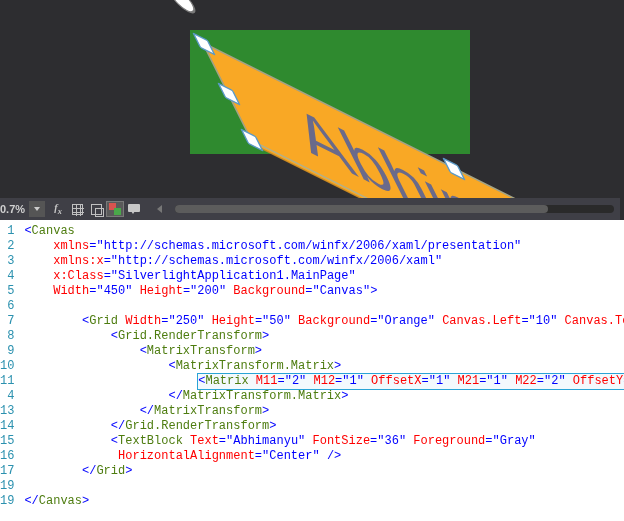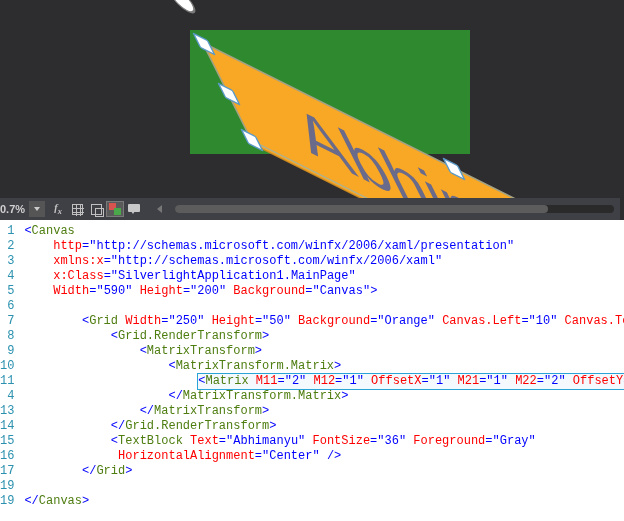--- a/index.html
+++ b/index.html
@@ -278,24 +278,24 @@
     <div>13</div>
     <div>14</div>
     <div>15</div>
     <div>16</div>
     <div>17</div>
     <div>19</div>
     <div>19</div>
   </div>
   <div class="code-lines">
     <div class="line"><span class="p">&lt;</span><span class="el">Canvas</span></div>
-    <div class="line">    <span class="at">http</span><span class="p">="</span><span class="st">http://schemas.microsoft.com/winfx/2006/xaml/presentation</span><span class="p">"</span></div>
+    <div class="line">    <span class="at">xmlns</span><span class="p">="</span><span class="st">http://schemas.microsoft.com/winfx/2006/xaml/presentation</span><span class="p">"</span></div>
     <div class="line">    <span class="at">xmlns:x</span><span class="p">="</span><span class="st">http://schemas.microsoft.com/winfx/2006/xaml</span><span class="p">"</span></div>
     <div class="line">    <span class="at">x:Class</span><span class="p">="</span><span class="st">SilverlightApplication1.MainPage</span><span class="p">"</span></div>
-    <div class="line">    <span class="at">Width</span><span class="p">="</span><span class="st">590</span><span class="p">"</span> <span class="at">Height</span><span class="p">="</span><span class="st">200</span><span class="p">"</span> <span class="at">Background</span><span class="p">="</span><span class="st">Canvas</span><span class="p">"&gt;</span></div>
+    <div class="line">    <span class="at">Width</span><span class="p">="</span><span class="st">450</span><span class="p">"</span> <span class="at">Height</span><span class="p">="</span><span class="st">200</span><span class="p">"</span> <span class="at">Background</span><span class="p">="</span><span class="st">Canvas</span><span class="p">"&gt;</span></div>
     <div class="line"> </div>
     <div class="line">        <span class="p">&lt;</span><span class="el">Grid</span> <span class="at">Width</span><span class="p">="</span><span class="st">250</span><span class="p">"</span> <span class="at">Height</span><span class="p">="</span><span class="st">50</span><span class="p">"</span> <span class="at">Background</span><span class="p">="</span><span class="st">Orange</span><span class="p">"</span> <span class="at">Canvas.Left</span><span class="p">="</span><span class="st">10</span><span class="p">"</span> <span class="at">Canvas.Top</span></div>
     <div class="line">            <span class="p">&lt;</span><span class="el">Grid.RenderTransform</span><span class="p">&gt;</span></div>
     <div class="line">                <span class="p">&lt;</span><span class="el">MatrixTransform</span><span class="p">&gt;</span></div>
     <div class="line">                    <span class="p">&lt;</span><span class="el">MatrixTransform.Matrix</span><span class="p">&gt;</span></div>
     <div class="line">                        <span class="highlight-box"><span class="p">&lt;</span><span class="el">Matrix</span> <span class="at">M11</span><span class="p">="</span><span class="st">2</span><span class="p">"</span> <span class="at">M12</span><span class="p">="</span><span class="st">1</span><span class="p">"</span> <span class="at">OffsetX</span><span class="p">="</span><span class="st">1</span><span class="p">"</span> <span class="at">M21</span><span class="p">="</span><span class="st">1</span><span class="p">"</span> <span class="at">M22</span><span class="p">="</span><span class="st">2</span><span class="p">"</span> <span class="at">OffsetY</span><span class="p">="</span></span></div>
     <div class="line">                    <span class="p">&lt;/</span><span class="el">MatrixTransform.Matrix</span><span class="p">&gt;</span></div>
     <div class="line">                <span class="p">&lt;/</span><span class="el">MatrixTransform</span><span class="p">&gt;</span></div>
     <div class="line">            <span class="p">&lt;/</span><span class="el">Grid.RenderTransform</span><span class="p">&gt;</span></div>
     <div class="line">            <span class="p">&lt;</span><span class="el">TextBlock</span> <span class="at">Text</span><span class="p">="</span><span class="st">Abhimanyu</span><span class="p">"</span> <span class="at">FontSize</span><span class="p">="</span><span class="st">36</span><span class="p">"</span> <span class="at">Foreground</span><span class="p">="</span><span class="st">Gray</span><span class="p">"</span></div>

